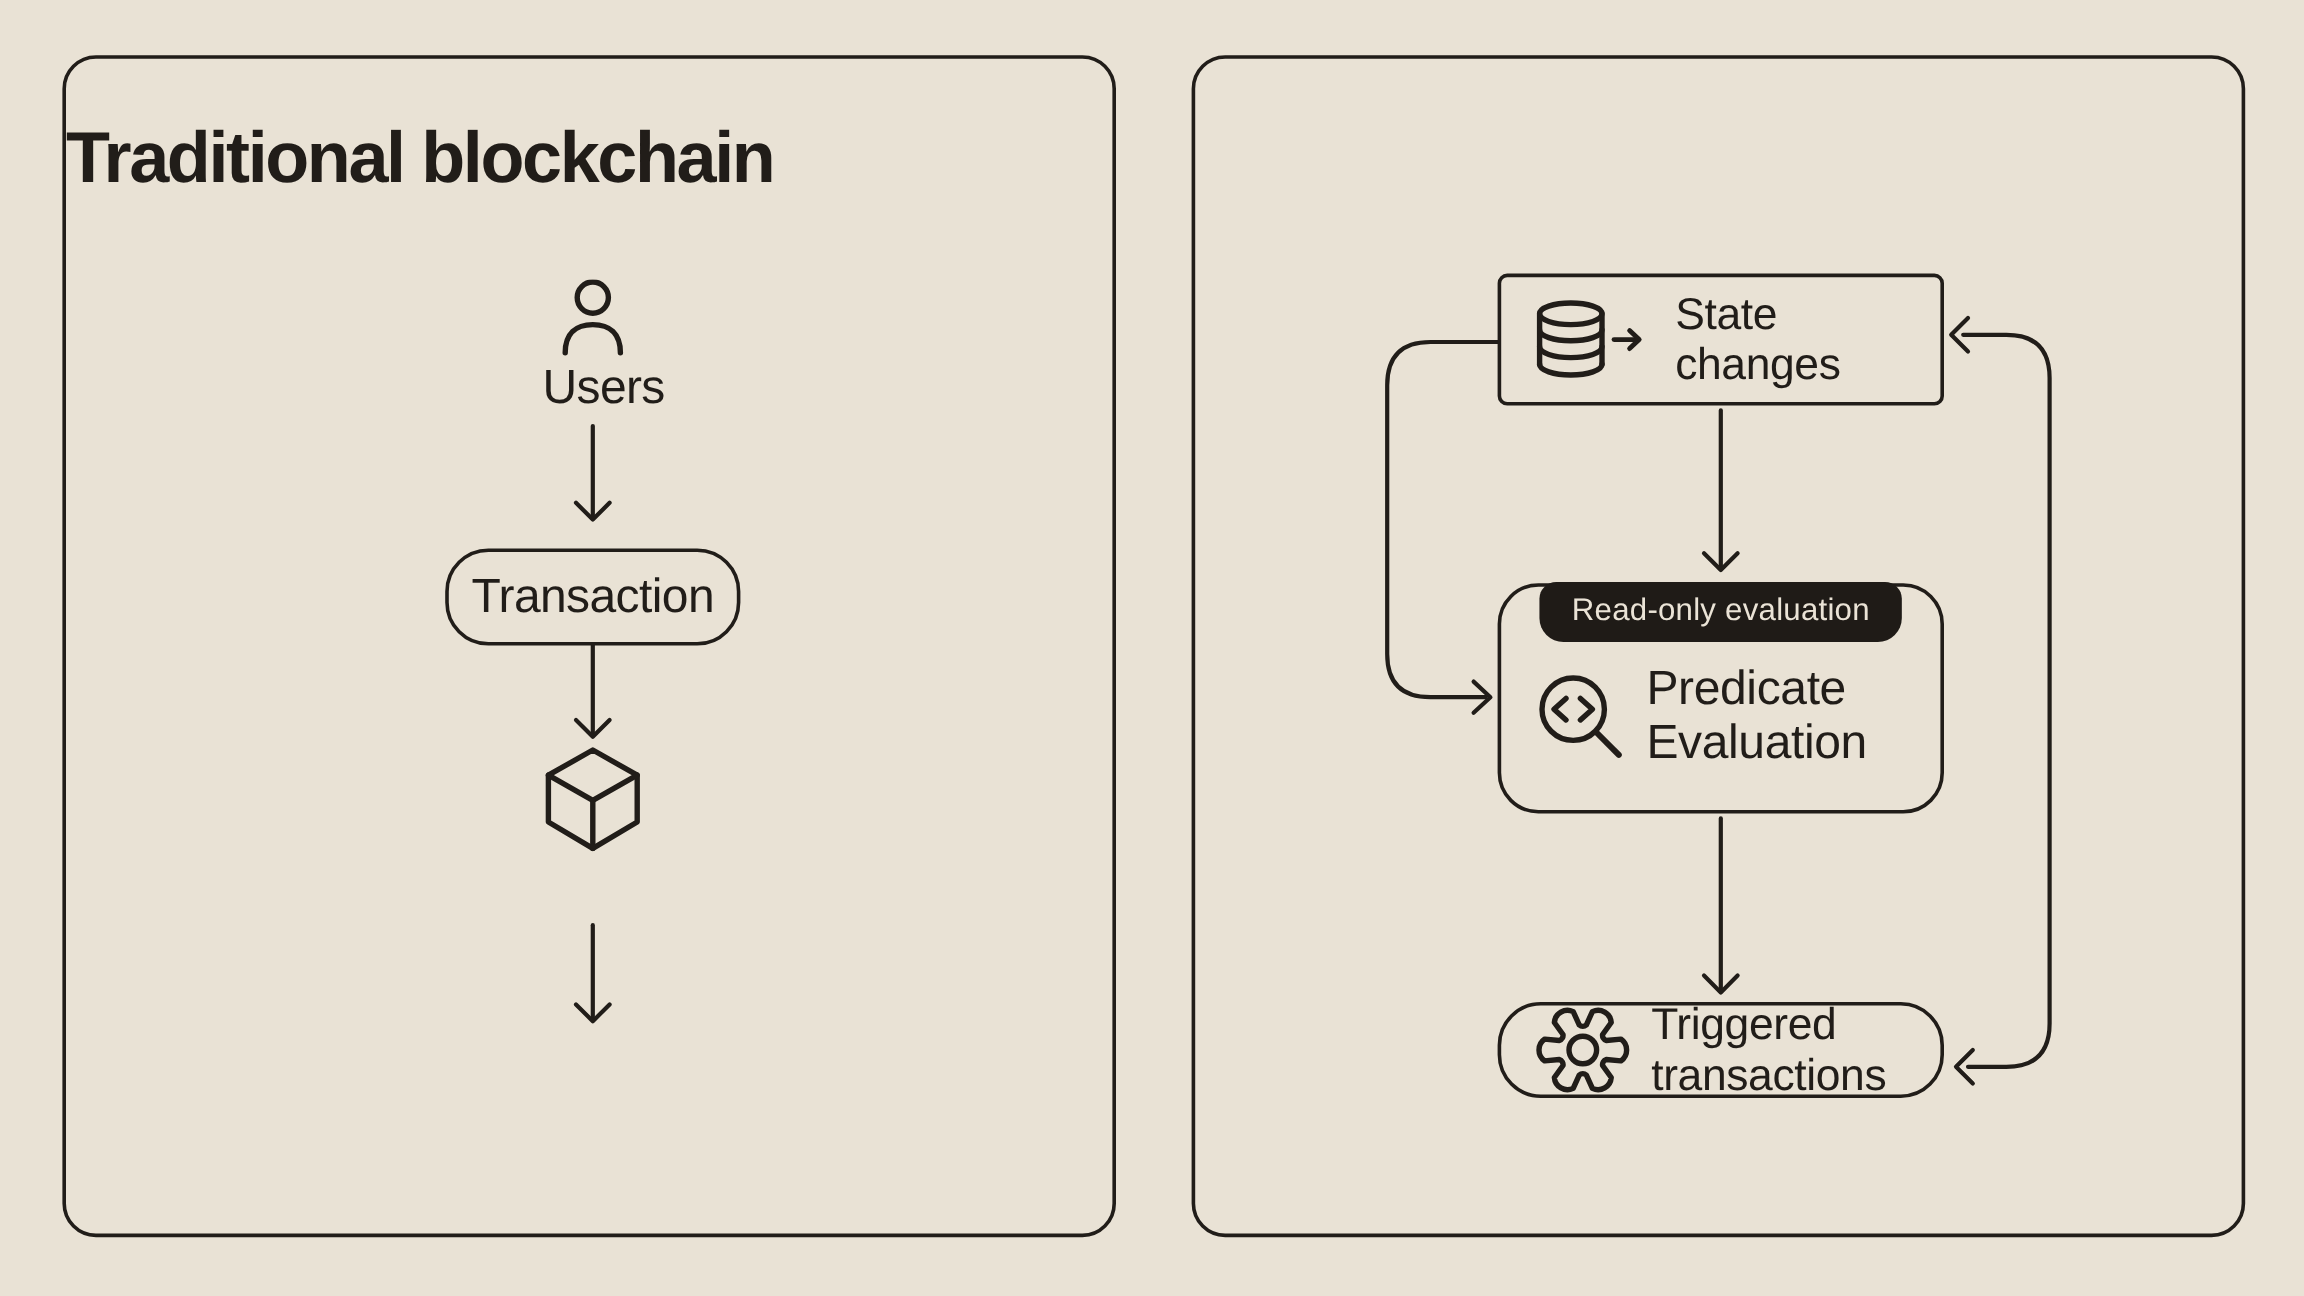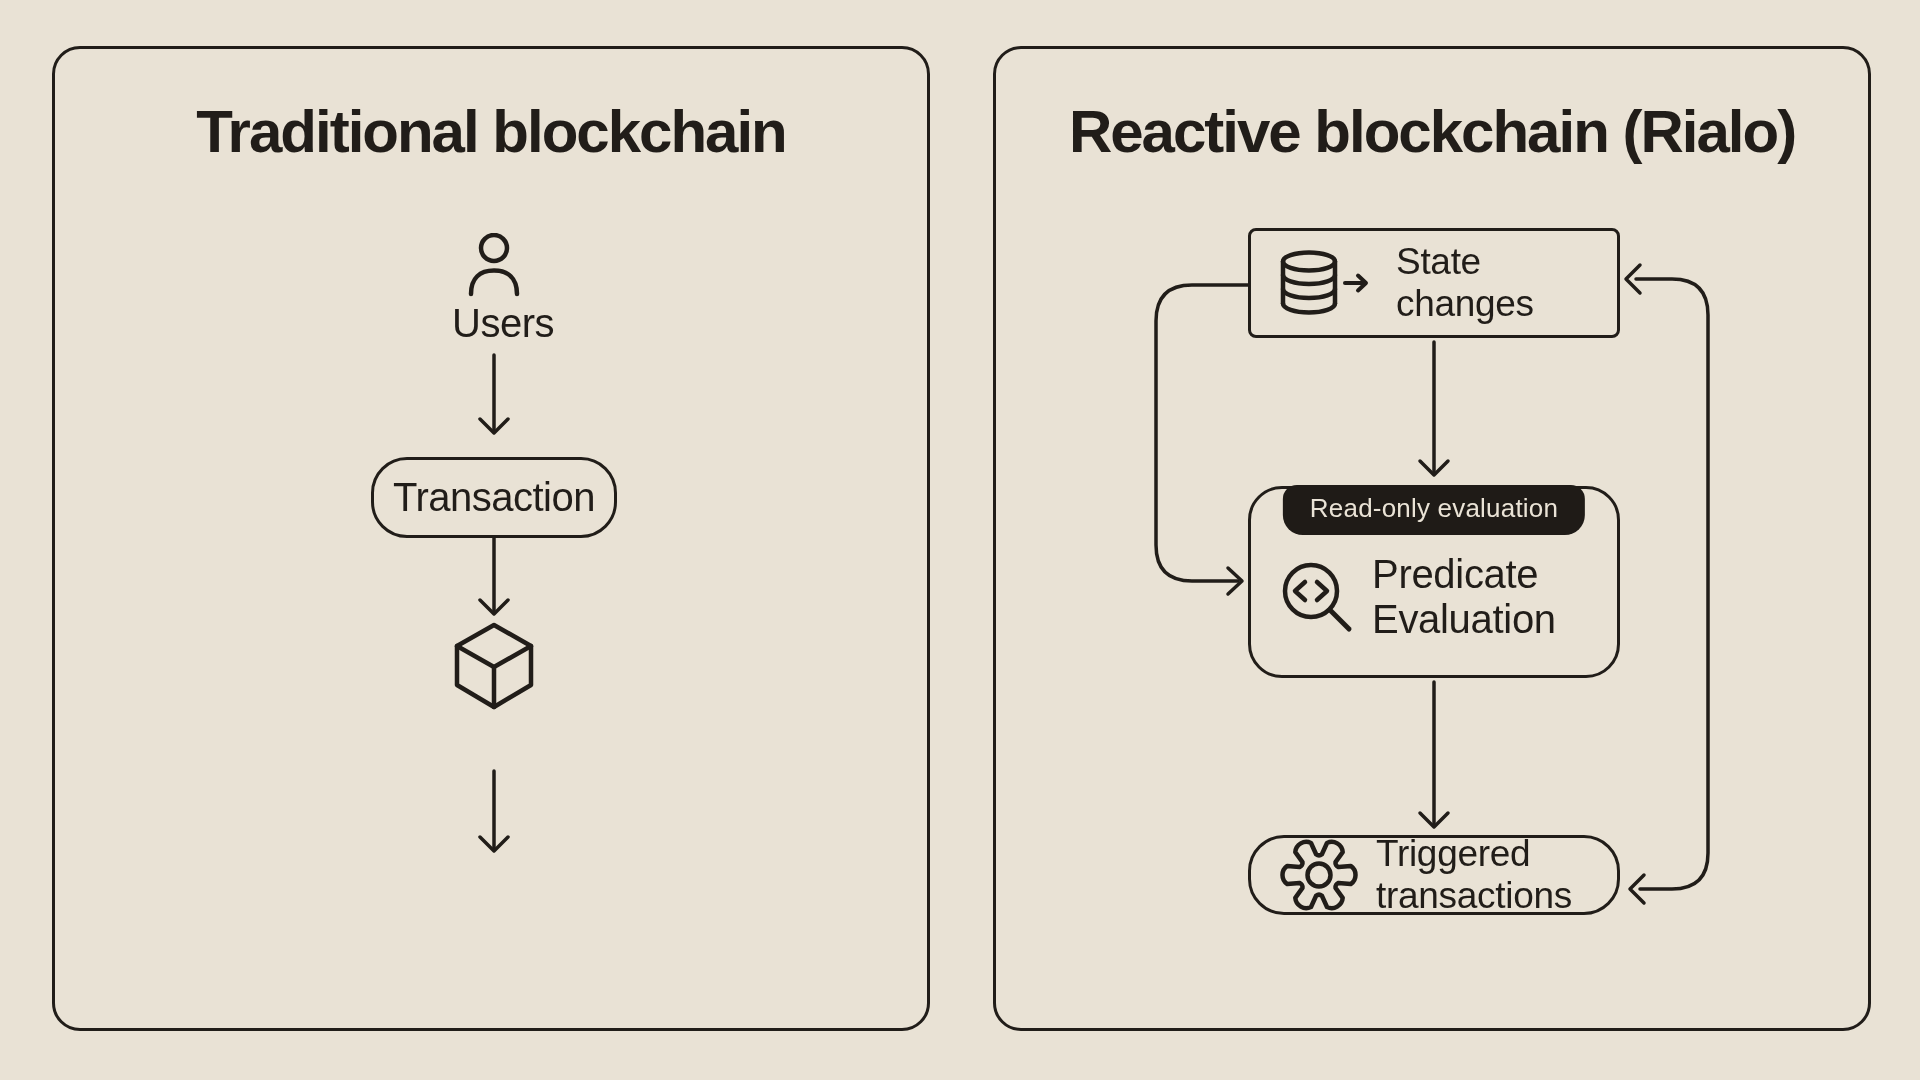--- a/index.html
+++ b/index.html
@@ -19,21 +19,21 @@
     border: 3px solid #211d19;
     border-radius: 28px;
     box-sizing: border-box;
     background: #e9e2d5;
   }
   #left-panel  { left: 52px; }
   #right-panel { left: 993px; }
   .panel-title {
     position: absolute;
     top: 48px; left: 0; right: 0;
-    text-align: center;
+    text-align: left;
     font-size: 60px;
     font-weight: bold;
     letter-spacing: -2px;
     color: #211d19;
   }
   .conn {
     position: absolute; inset: 0;
     width: 100%; height: 100%;
     pointer-events: none;
   }
@@ -137,21 +137,20 @@
     <svg class="ico" width="84" height="92" viewBox="0 0 84 92">
       <path d="M42 5 L79 26 V65 L42 87 L5 65 V26 Z" stroke-width="4.5"></path>
       <path d="M5 26 L42 47 L79 26" stroke-width="4.5"></path>
       <path d="M42 47 V87" stroke-width="4.5"></path>
     </svg>
   </div>
 
 </section>
 
 <section class="panel" id="right-panel">
-  <div class="panel-title">Reactive blockchain (Rialo)</div>
 
   <svg class="conn" viewBox="0 0 872 979">
 
     <path d="M438 293 V424"></path>
     <polyline points="424,412 438,426 452,412"></polyline>
 
     <path d="M438 633 V776"></path>
     <polyline points="424,764 438,778 452,764"></polyline>
 
     <path d="M252 236 H196 Q160 236 160 272 V496 Q160 532 196 532 H242"></path>

